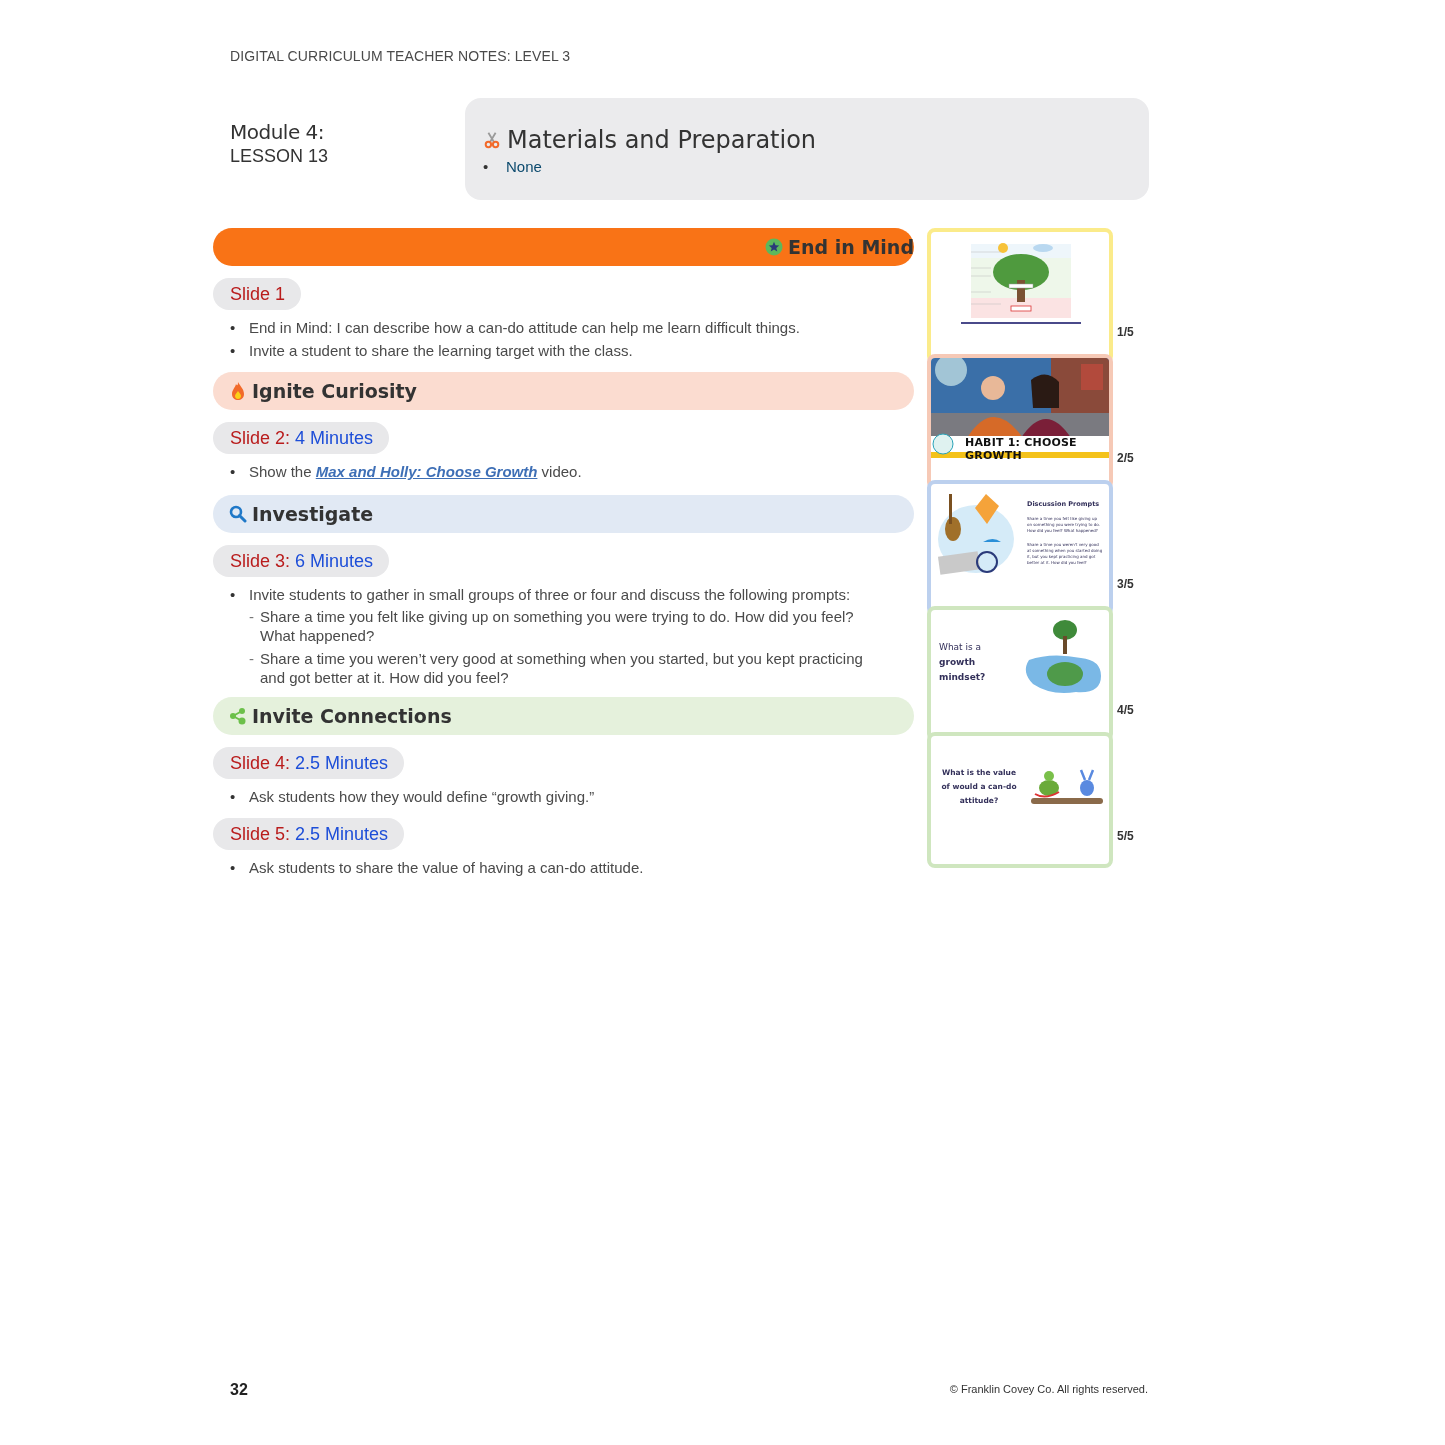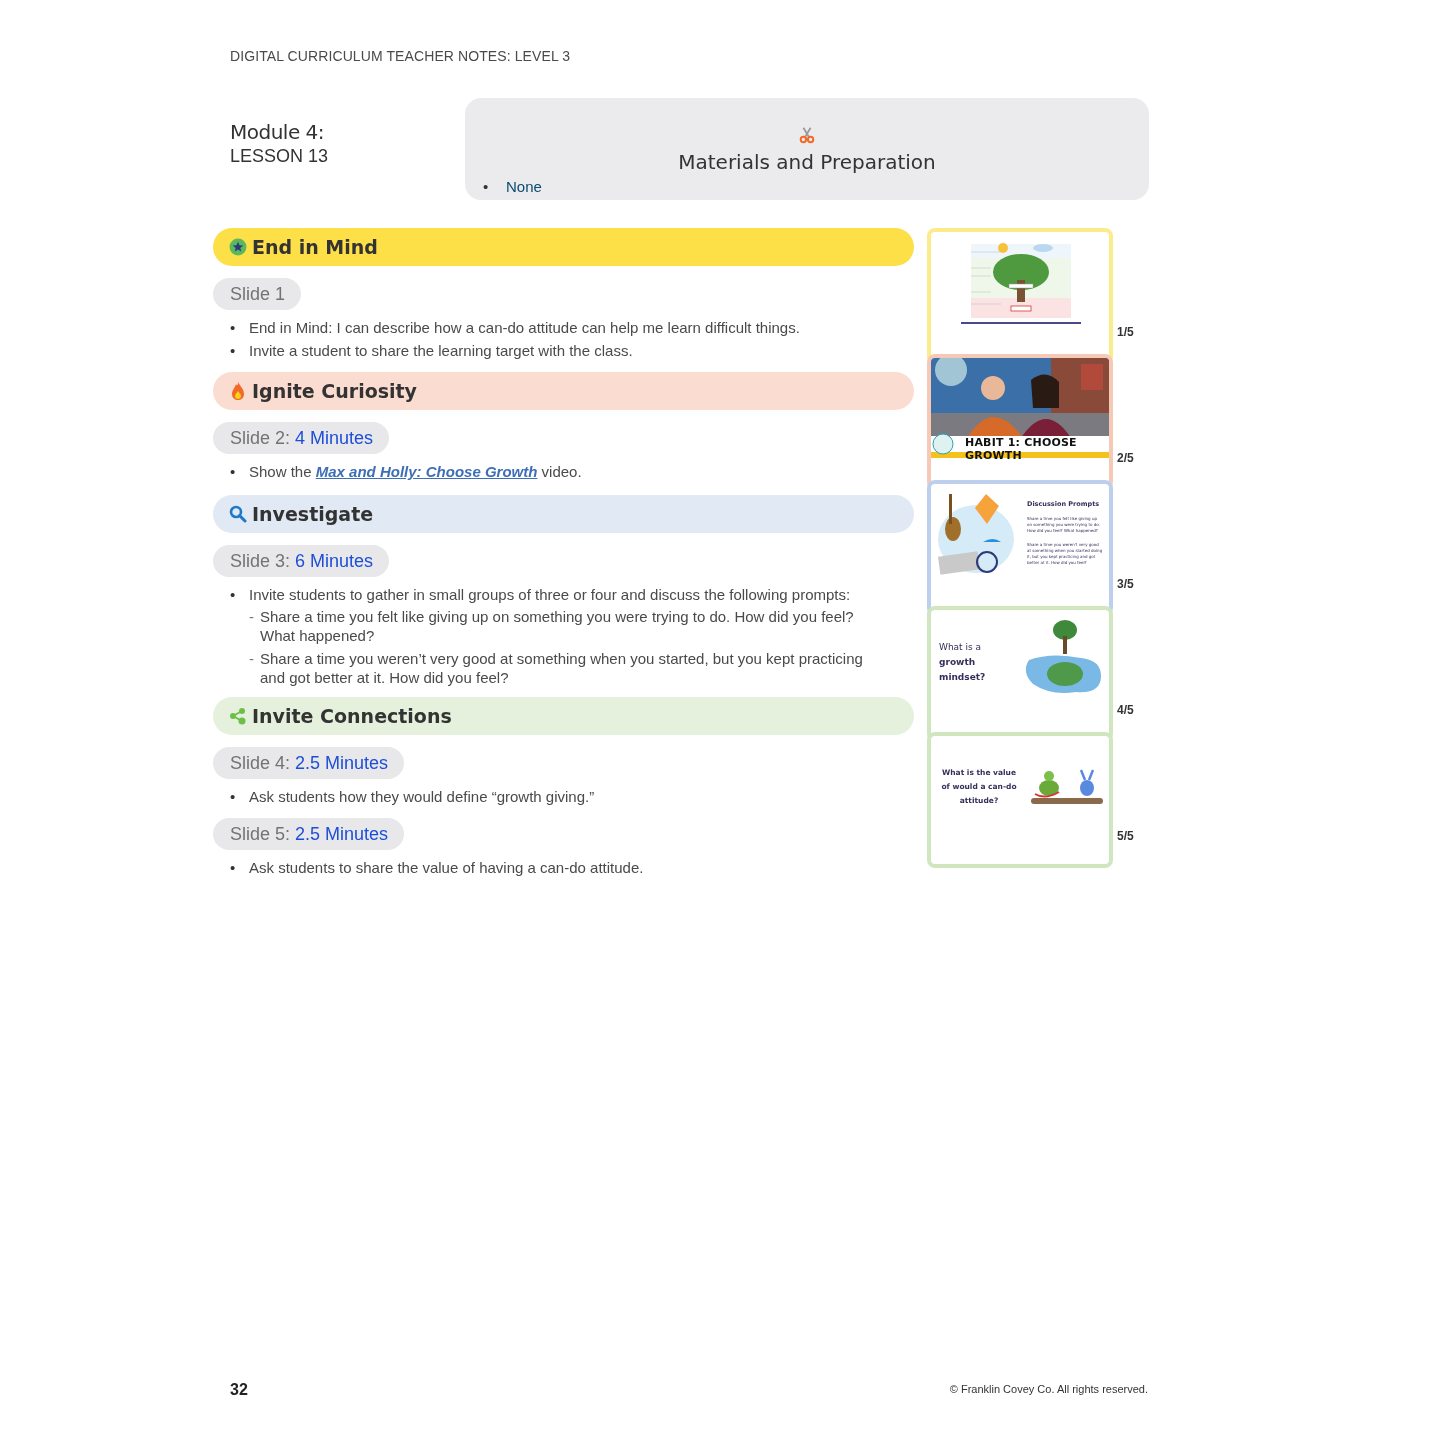--- a/index.html
+++ b/index.html
@@ -6,34 +6,34 @@
     html, body { width: 1445px; height: 1445px; background: #ffffff; }
     body { position: relative; font-family: "Liberation Sans", sans-serif; color: #3a3a3a; overflow: hidden; }
 
     .running-header { position: absolute; left: 230px; top: 48px; font-size: 14px; color: #4a4a4a; letter-spacing: 0.1px; }
 
     .module-block { position: absolute; left: 230px; top: 120px; }
     .module-title { font-family: "DejaVu Sans", sans-serif; font-size: 20px; color: #333; letter-spacing: -0.5px; }
     .lesson-label { font-size: 18px; color: #333; margin-top: 2px; }
 
     .materials-box { position: absolute; left: 465px; top: 98px; width: 684px; height: 102px; background: #ebebed; border-radius: 16px; padding: 28px 18px 0 18px; }
-    .materials-title { display: flex; align-items: center; gap: 6px; font-family: "DejaVu Sans", sans-serif; font-size: 20px; color: #333; flex-direction: column; }
+    .materials-title { display: flex; align-items: center; gap: 6px; font-family: "DejaVu Sans", sans-serif; font-size: 24px; color: #333; }
     .materials-list { list-style: none; margin-top: 4px; }
     .materials-list li { font-size: 15px; color: #0c4a6e; position: relative; padding-left: 23px; }
     .materials-list li::before { content: "•"; position: absolute; left: 0; top: 0; color: #333; }
 
     .main { position: absolute; left: 213px; top: 228px; width: 701px; }
     .section-band { height: 38px; border-radius: 19px; display: flex; align-items: center; padding-left: 16px; gap: 5px; font-family: "DejaVu Sans", sans-serif; font-size: 19px; color: #333; font-weight: bold; }
-    .band-yellow { background: #fde047; }
+    .band-yellow { background: #f97316; justify-content: flex-end; }
     .band-peach { background: #fbdcd0; }
     .band-blue { background: #e1e9f4; }
     .band-green { background: #e5f1dc; }
 
     .slide-pill { display: inline-block; height: 32px; line-height: 32px; background: #e8e8ea; border-radius: 16px; padding: 0 16px 0 17px; font-size: 18px; color: #333; margin-top: 12px; }
-    .slide-pill .pill-label { font-weight: normal; color: #737373; }
+    .slide-pill .pill-label { font-weight: normal; color: #b91c1c; }
     .slide-pill .pill-time { color: #1d4ed8; }
 
     ul.bullets { list-style: none; margin-top: 6px; }
     ul.bullets > li { font-size: 15px; color: #4a4a4a; position: relative; padding-left: 36px; line-height: 23px; }
     ul.bullets > li::before { content: "•"; position: absolute; left: 17px; top: 0; color: #333; }
     ul.sub { list-style: none; margin-top: 1px; }
     ul.sub li { font-size: 15px; color: #4a4a4a; position: relative; padding-left: 11px; line-height: 19px; margin-bottom: 4px; width: 640px; }
     ul.sub li::before { content: "-"; position: absolute; left: 0; top: 0; color: #777; }
 
     a.video-link { color: #3e6fb6; font-style: italic; text-decoration: underline; font-weight: bold; }

